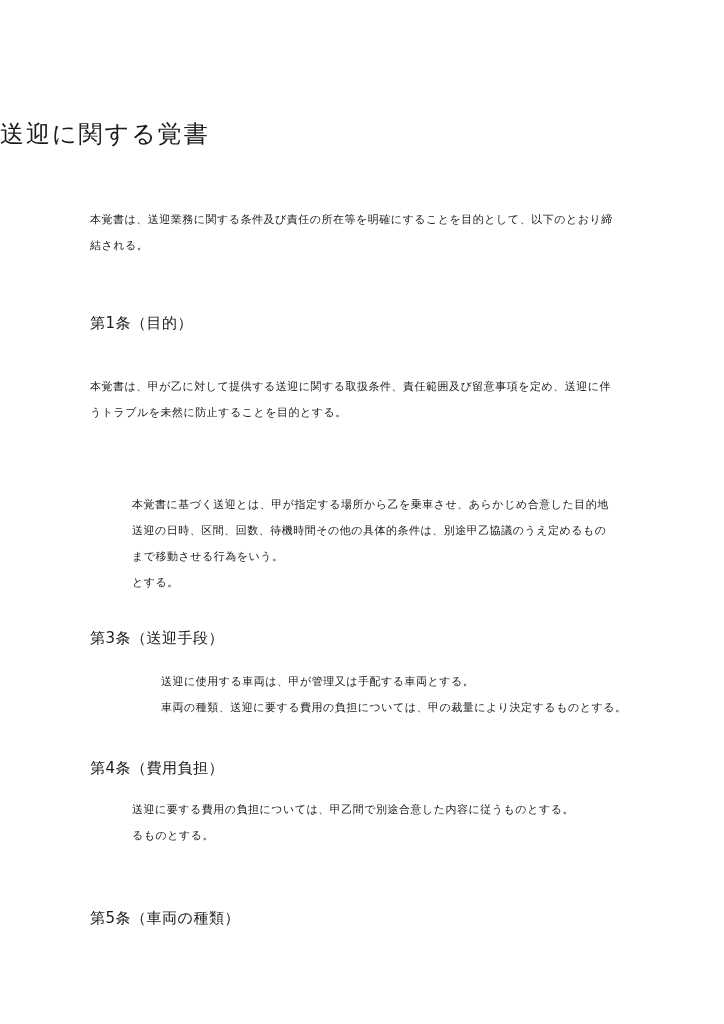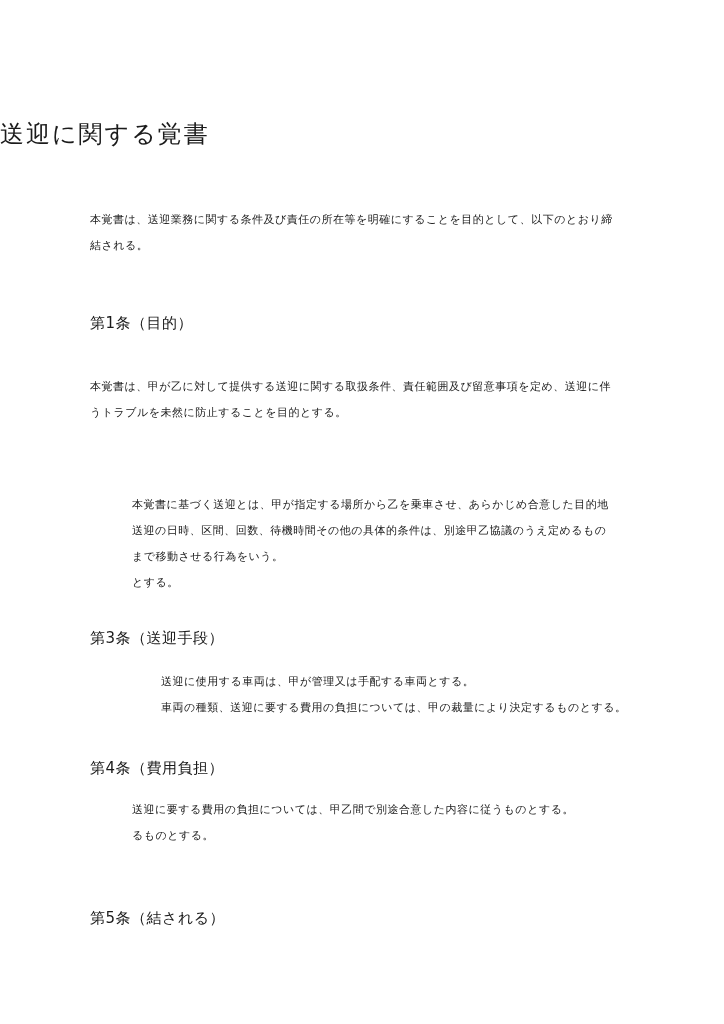--- a/index.html
+++ b/index.html
@@ -85,15 +85,15 @@
     <span class="line">送迎に使用する車両は、甲が管理又は手配する車両とする。</span>
     <span class="line">車両の種類、送迎に要する費用の負担については、甲の裁量により決定するものとする。</span>
   </p>
 
   <h2 class="heading" style="top:757px;">第4条（費用負担）</h2>
   <p class="para" style="left:132px; top:797px;">
     <span class="line">送迎に要する費用の負担については、甲乙間で別途合意した内容に従うものとする。</span>
     <span class="line">るものとする。</span>
   </p>
 
-  <h2 class="heading" style="top:907px;">第5条（結される）</h2>
+  <h2 class="heading" style="top:907px;">第5条（車両の種類）</h2>
 
 </div>
 
 </body></html>

